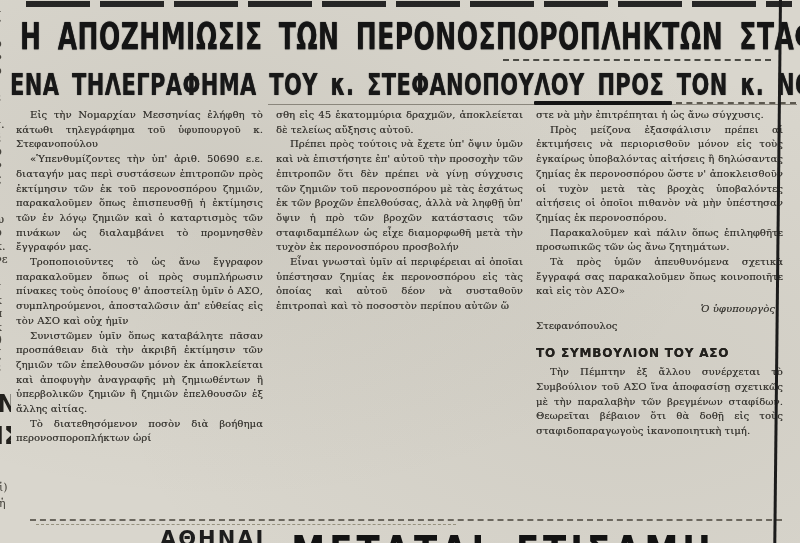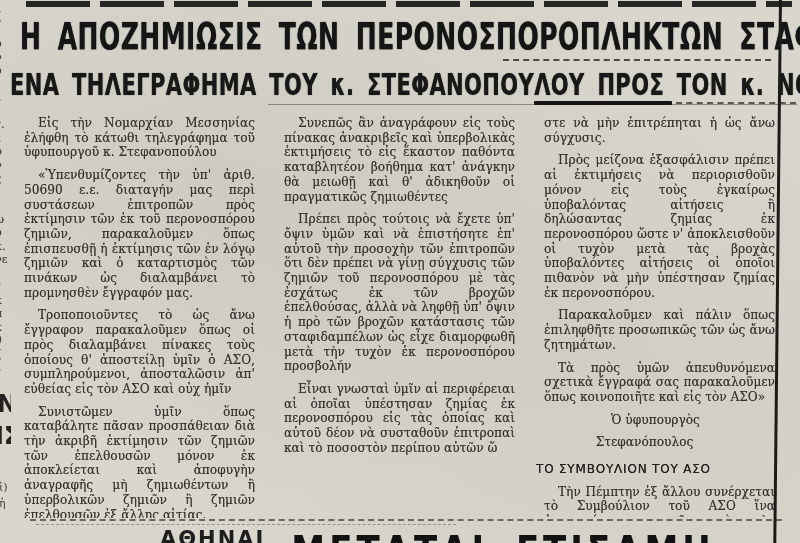--- a/index.html
+++ b/index.html
@@ -67,31 +67,31 @@
     color:#181818;text-shadow:0 0 .8px #2a2a2a;
     transform:scaleY(1.45);transform-origin:top center;
   }
   
   .columns{
     position:absolute;top:108px;left:16px;width:767px;height:410px;
     display:flex;gap:13px;overflow:hidden;
   }
   .col{width:247px;flex:0 0 247px;overflow:hidden;}
   .col p{
-    margin:8px;font-size:12px;line-height:14.7px;
+    margin:0;font-size:10px;line-height:14.7px;
     text-align:justify;text-indent:14px;
     letter-spacing:.1px;
     color:#34322d;text-shadow:.2px .2px .4px rgba(48,46,42,.55);
   }
   .col p.cont{text-indent:0;}
-  .col p.sig1{text-align:center;text-indent:0;padding-right:8px;margin-top:3px;}
-  .col p.sig2{text-align:center;text-indent:0;padding-right:30px;margin-top:2px;}
+  .col p.sig1{text-align:right;text-indent:0;padding-right:8px;margin-top:3px;font-style:italic;}
+  .col p.sig2{text-align:left;text-indent:0;padding-right:30px;margin-top:2px;}
   .col .subhead{
     margin:12px 0 5px 0;
-    font-family:"DejaVu Sans", sans-serif;font-weight:400;
+    font-family:"DejaVu Sans", sans-serif;font-weight:700;
     font-size:12px;letter-spacing:.8px;text-indent:0;text-align:left;
     color:#23211d;text-shadow:0 0 .5px #2a2a2a;
   }
   
   .left-strip{
     position:absolute;top:10px;left:-5px;width:16px;height:533px;
     overflow:hidden;color:#45423b;
   }
   .left-strip .glyphs{
     white-space:pre-line;font-size:11px;line-height:13.5px;
@@ -175,27 +175,27 @@
 
   <div class="under-rule-thin"></div>
   <div class="under-rule-thick"></div>
   <div class="under-rule-dash"></div>
 
   <div class="columns">
 
     <div class="col">
       <p>Εἰς τὴν Νομαρχίαν Μεσσηνίας ἐλήφθη τὸ κάτωθι τηλεγράφημα τοῦ ὑφυπουργοῦ κ. Στεφανοπούλου</p>
       <p>«Ὑπενθυμίζοντες τὴν ὑπ' ἀριθ. 50690 ε.ε. διαταγήν μας περὶ συστάσεων ἐπιτροπῶν πρὸς ἐκτίμησιν τῶν ἐκ τοῦ περονοσπόρου ζημιῶν, παρακαλοῦμεν ὅπως ἐπισπευσθῇ ἡ ἐκτίμησις τῶν ἐν λόγῳ ζημιῶν καὶ ὁ καταρτισμὸς τῶν πινάκων ὡς διαλαμβάνει τὸ προμνησθὲν ἔγγραφόν μας.</p>
-      <p>Τροποποιοῦντες τὸ ὡς ἄνω ἔγγραφον παρακαλοῦμεν ὅπως οἱ πρὸς διαλαμβάνει πίνακες τοὺς ὁποίους θ' ἀποστείλῃ ὑμῖν ὁ ΑΣΟ, συμπληρούμενοι, ἀποσταλῶσιν ἀπ' εὐθείας εἰς τὸν ΑΣΟ καὶ οὐχ ἡμῖν</p>
+      <p>Τροποποιοῦντες τὸ ὡς ἄνω ἔγγραφον παρακαλοῦμεν ὅπως οἱ πρὸς συμπλήρωσιν πίνακες τοὺς ὁποίους θ' ἀποστείλῃ ὑμῖν ὁ ΑΣΟ, συμπληρούμενοι, ἀποσταλῶσιν ἀπ' εὐθείας εἰς τὸν ΑΣΟ καὶ οὐχ ἡμῖν</p>
       <p>Συνιστῶμεν ὑμῖν ὅπως καταβάλητε πᾶσαν προσπάθειαν διὰ τὴν ἀκριβῆ ἐκτίμησιν τῶν ζημιῶν τῶν ἐπελθουσῶν μόνον ἐκ ἀποκλείεται καὶ ἀποφυγὴν ἀναγραφῆς μὴ ζημιωθέντων ἢ ὑπερβολικῶν ζημιῶν ἢ ζημιῶν ἐπελθουσῶν ἐξ ἄλλης αἰτίας.</p>
       <p>Τὸ διατεθησόμενον ποσὸν διὰ βοήθημα περονοσποροπλήκτων ὡρί</p>
     </div>
 
     <div class="col">
-      <p>Συνεπῶς ἂν ἀναγράφουν εἰς τοὺς πίνακας ἀνακριβεῖς καὶ ὑπερβολικὰς ἐκτιμήσεις τὸ εἰς ἕκαστον παθόντα καταβλητέον βοήθημα κατ' ἀνάγκην θὰ μειωθῇ καὶ θ' ἀδικηθοῦν οἱ πραγματικῶς ζημιωθέντες</p>
+      <p class="cont">σθη εἰς 45 ἑκατομμύρια δραχμῶν, ἀποκλείεται δὲ τελείως αὔξησις αὐτοῦ.</p>
       <p>Πρέπει πρὸς τούτοις νὰ ἔχετε ὑπ' ὄψιν ὑμῶν καὶ νὰ ἐπιστήσητε ἐπ' αὐτοῦ τὴν προσοχὴν τῶν ἐπιτροπῶν ὅτι δὲν πρέπει νὰ γίνῃ σύγχυσις τῶν ζημιῶν τοῦ περονοσπόρου μὲ τὰς ἐσχάτως ἐκ τῶν βροχῶν ἐπελθούσας, ἀλλὰ νὰ ληφθῇ ὑπ' ὄψιν ἡ πρὸ τῶν βροχῶν κατάστασις τῶν σταφιδαμπέλων ὡς εἶχε διαμορφωθῆ μετὰ τὴν τυχὸν ἐκ περονοσπόρου προσβολήν</p>
       <p>Εἶναι γνωσταὶ ὑμῖν αἱ περιφέρειαι αἱ ὁποῖαι ὑπέστησαν ζημίας ἐκ περονοσπόρου εἰς τὰς ὁποίας καὶ αὐτοῦ δέον νὰ συσταθοῦν ἐπιτροπαὶ καὶ τὸ ποσοστὸν περίπου αὐτῶν ὥ</p>
     </div>
 
     <div class="col">
       <p class="cont">στε νὰ μὴν ἐπιτρέπηται ἡ ὡς ἄνω σύγχυσις.</p>
       <p>Πρὸς μείζονα ἐξασφάλισιν πρέπει αἱ ἐκτιμήσεις νὰ περιορισθοῦν μόνον εἰς τοὺς ἐγκαίρως ὑποβαλόντας αἰτήσεις ἢ δηλώσαντας ζημίας ἐκ περονοσπόρου ὥστε ν' ἀποκλεισθοῦν οἱ τυχὸν μετὰ τὰς βροχὰς ὑποβαλόντες αἰτήσεις οἱ ὁποῖοι πιθανὸν νὰ μὴν ὑπέστησαν ζημίας ἐκ περονοσπόρου.</p>
       <p>Παρακαλοῦμεν καὶ πάλιν ὅπως ἐπιληφθῆτε προσωπικῶς τῶν ὡς ἄνω ζητημάτων.</p>
       <p>Τὰ πρὸς ὑμῶν ἀπευθυνόμενα σχετικὰ ἔγγραφά σας παρακαλοῦμεν ὅπως κοινοποιῆτε καὶ εἰς τὸν ΑΣΟ»</p>
       <p class="sig1">Ὁ ὑφυπουργὸς</p>

